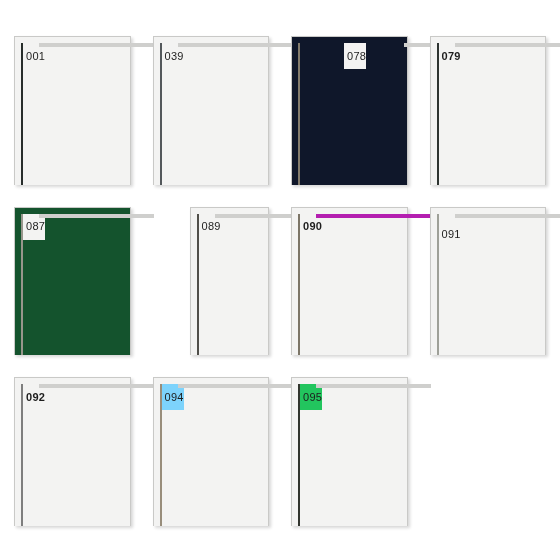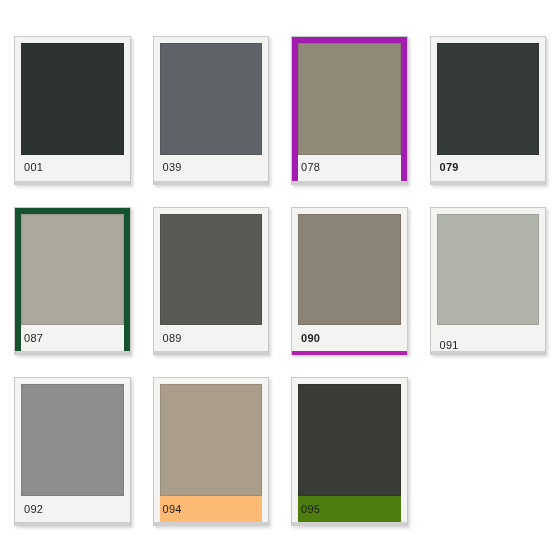--- a/index.html
+++ b/index.html
@@ -28,21 +28,21 @@
     background: #ffffff;
   }
 
   .swatch-card {
     position: relative;
     box-sizing: border-box;
     background: #f3f3f2;
     border: 1px solid #c9c9c7;
     border-bottom: none;
     display: flex;
-    flex-direction: column;
+    flex-direction: row;
     padding: 6px 6px 0 6px;
     box-shadow: 2px 2px 3px rgba(0, 0, 0, 0.16);
     cursor: pointer;
   }
 
   .swatch-color {
     flex: 1 1 auto;
     width: 100%;
     min-height: 0;
     border: 1px solid rgba(0, 0, 0, 0.10);
@@ -94,42 +94,42 @@
       </div>
       <div class="swatch-underline"></div>
     </div>
     <div class="swatch-card" style="background: rgb(243, 243, 242); border-color: rgb(201, 201, 199);">
       <div class="swatch-color" style="background: rgb(93, 99, 102);"></div>
       <div class="swatch-footer" style="background: rgb(243, 243, 242);">
         <span class="swatch-label" style="color: rgb(29, 29, 29);">039</span>
       </div>
       <div class="swatch-underline"></div>
     </div>
-    <div class="swatch-card" style="background: #a21caf; border-color: rgb(201, 201, 199);">
+    <div class="swatch-card" style="background: #0f172a; border-color: rgb(201, 201, 199); gap: 44px;">
       <div class="swatch-color" style="background: rgb(146, 138, 120);"></div>
       <div class="swatch-footer" style="background: rgb(243, 243, 242);">
         <span class="swatch-label" style="color: rgb(29, 29, 29);">078</span>
       </div>
       <div class="swatch-underline"></div>
     </div>
     <div class="swatch-card" style="background: rgb(243, 243, 242); border-color: rgb(201, 201, 199);">
       <div class="swatch-color" style="background: rgb(52, 58, 55);"></div>
       <div class="swatch-footer" style="background: rgb(243, 243, 242);">
         <span class="swatch-label" style="color: rgb(29, 29, 29); font-weight: bold;">079</span>
       </div>
       <div class="swatch-underline"></div>
     </div>
     <div class="swatch-card" style="background: #14532d; border-color: rgb(201, 201, 199);">
       <div class="swatch-color" style="background: rgb(170, 167, 156);"></div>
       <div class="swatch-footer" style="background: rgb(243, 243, 242);">
         <span class="swatch-label" style="color: rgb(29, 29, 29);">087</span>
       </div>
       <div class="swatch-underline"></div>
     </div>
-    <div class="swatch-card" style="background: rgb(243, 243, 242); border-color: rgb(201, 201, 199);">
+    <div class="swatch-card" style="background: rgb(243, 243, 242); border-color: rgb(201, 201, 199); margin-left: 37px;">
       <div class="swatch-color" style="background: rgb(90, 89, 83);"></div>
       <div class="swatch-footer" style="background: rgb(243, 243, 242);">
         <span class="swatch-label" style="color: rgb(29, 29, 29);">089</span>
       </div>
       <div class="swatch-underline"></div>
     </div>
     <div class="swatch-card is-selected" style="background: rgb(243, 243, 242); border-color: rgb(201, 201, 199);">
       <div class="swatch-color" style="background: rgb(139, 131, 115);"></div>
       <div class="swatch-footer" style="background: rgb(243, 243, 242);">
         <span class="swatch-label" style="color: rgb(29, 29, 29);">090</span>
@@ -138,32 +138,32 @@
     </div>
     <div class="swatch-card" style="background: rgb(243, 243, 242); border-color: rgb(201, 201, 199);">
       <div class="swatch-color" style="background: rgb(176, 179, 170);"></div>
       <div class="swatch-footer" style="background: rgb(243, 243, 242); align-items: flex-end;">
         <span class="swatch-label" style="color: rgb(29, 29, 29);">091</span>
       </div>
       <div class="swatch-underline"></div>
     </div>
     <div class="swatch-card" style="background: rgb(243, 243, 242); border-color: rgb(201, 201, 199);">
       <div class="swatch-color" style="background: rgb(141, 141, 141);"></div>
-      <div class="swatch-footer" style="background: rgb(243, 243, 242);">
+      <div class="swatch-footer" style="background: rgb(243, 243, 242); font-weight: bold;">
         <span class="swatch-label" style="color: rgb(29, 29, 29);">092</span>
       </div>
       <div class="swatch-underline"></div>
     </div>
     <div class="swatch-card" style="background: rgb(243, 243, 242); border-color: rgb(201, 201, 199);">
       <div class="swatch-color" style="background: rgb(170, 157, 137);"></div>
-      <div class="swatch-footer" style="background: #fdba74; text-align: center;">
+      <div class="swatch-footer" style="background: #7dd3fc; text-align: center;">
         <span class="swatch-label" style="color: rgb(29, 29, 29);">094</span>
       </div>
       <div class="swatch-underline"></div>
     </div>
     <div class="swatch-card" style="background: rgb(243, 243, 242); border-color: rgb(201, 201, 199);">
       <div class="swatch-color" style="background: rgb(56, 60, 52);"></div>
-      <div class="swatch-footer" style="background: #4d7c0f;">
+      <div class="swatch-footer" style="background: #22c55e;">
         <span class="swatch-label" style="color: rgb(29, 29, 29);">095</span>
       </div>
       <div class="swatch-underline"></div>
     </div>
   </div>
 
 </body></html>

